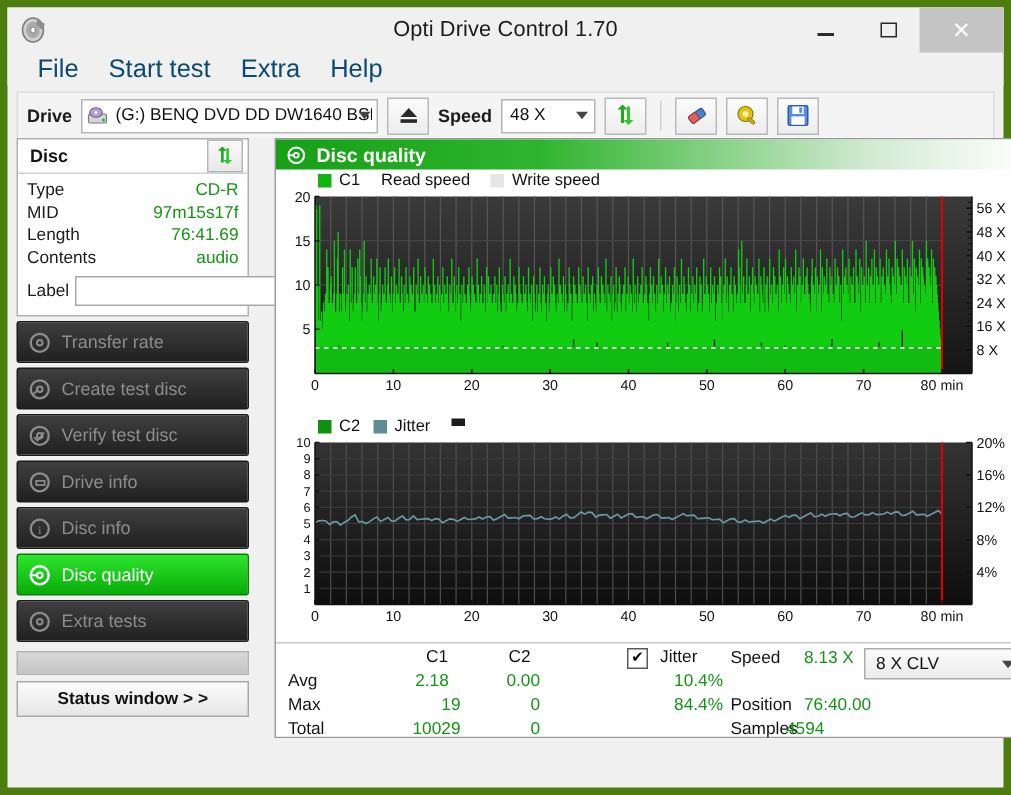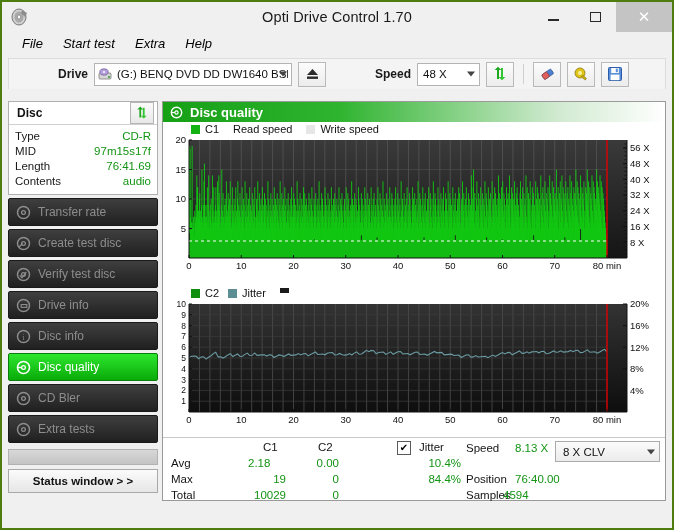--- a/index.html
+++ b/index.html
@@ -5,21 +5,21 @@
   html,body{margin:0;padding:0;}
   body{
     width:674px;height:530px;overflow:hidden;
     font-family:"Liberation Sans",sans-serif;
     background:#f0f0f0;
     -webkit-font-smoothing:antialiased;
   }
   .app{
     position:relative;width:674px;height:530px;
     background:#f0f0f0;
-    border:2px solid #4d7c0f;
+    border:5px solid #4d7c0f;
     box-sizing:border-box;
   }
 
   
   .titlebar{
     position:relative;height:30px;background:#f0f0f0;
     display:flex;align-items:center;
   }
   .app-icon{
     position:absolute;left:8px;top:5px;width:20px;height:20px;
@@ -32,29 +32,29 @@
   .wc{width:42px;height:30px;display:flex;align-items:center;justify-content:center;font-size:13px;color:#222;}
   .wc.close{background:#c4c4c4;width:56px;color:#fff;font-size:15px;}
   .wc .min{display:block;width:11px;height:1.5px;background:#2a2a2a;margin-top:6px;}
   .wc .max{display:block;width:11px;height:10px;border:1.5px solid #2a2a2a;box-sizing:border-box;}
 
   
   .menubar{
     height:22px;background:#f0f0f0;display:flex;align-items:center;
     padding-left:10px;gap:0px;
   }
-  .menuitem{font-size:13px;color:#000000;padding:2px 10px;font-style:italic;}
+  .menuitem{font-size:17px;color:#0c4a6e;padding:2px 10px;}
 
   
   .toolbar{
     margin:4px 6px 0 6px;height:30px;background:#f4f4f4;
     border:1px solid #dcdcdc;border-bottom:none;
     display:flex;align-items:center;padding:0 6px;gap:6px;
   }
-  .tb-label{font-size:12px;font-weight:bold;color:#1a1a1a;margin-left:43px;}
+  .tb-label{font-size:12px;font-weight:bold;color:#1a1a1a;}
   .drive-combo{
     flex:0 0 auto;width:190px;height:21px;background:#fff;border:1px solid #b4b4b4;
     display:flex;align-items:center;gap:5px;padding:0 3px;font-size:11.5px;color:#111;
     position:relative;
   }
   .drive-combo .dtxt{white-space:nowrap;overflow:hidden;}
   .combo-arrow{
     position:absolute;right:4px;top:50%;transform:translateY(-50%);
     width:0;height:0;border-left:4px solid transparent;border-right:4px solid transparent;
     border-top:5px solid #444;
@@ -65,21 +65,21 @@
   }
   .speed-combo{
     width:56px;height:21px;background:#fff;border:1px solid #b4b4b4;position:relative;
     display:flex;align-items:center;padding-left:5px;font-size:11.5px;color:#111;
   }
   .sep{width:1px;height:20px;background:#cfcfcf;margin:0 3px;}
   .tb-spacer{flex:1;}
 
   
   .content{
-    margin:12px 6px;display:flex;gap:4px;height:400px;
+    margin:0 6px;display:flex;gap:17px;height:400px;
   }
 
   
   .sidebar{width:155px;display:flex;flex-direction:column;}
   .disc-panel{background:#fff;border:1px solid #b0b0b0;}
   .disc-head{
     height:22px;display:flex;align-items:center;justify-content:space-between;
     padding:0 3px 0 8px;border-bottom:1px solid #d0d0d0;
   }
   .disc-head .t{font-size:12px;font-weight:bold;color:#141414;}
@@ -280,20 +280,31 @@
             <span class="v">97m15s17f</span>
           </div>
           <div class="drow">
             <span class="k">Length</span>
             <span class="v">76:41.69</span>
           </div>
           <div class="drow">
             <span class="k">Contents</span>
             <span class="v">audio</span>
           </div>
+          <div class="label-row">
+            <span class="k">Label</span>
+            <input class="label-input" type="text" value="" style="">
+            <span class="cd-btn">
+              <svg width="15" height="15" viewBox="0 0 16 16">
+                <circle cx="8" cy="8" r="7" fill="#e8e08a" stroke="#9a8f3a" stroke-width=".9"></circle>
+                <circle cx="8" cy="8" r="4.2" fill="#f3eeb8"></circle>
+                <circle cx="8" cy="8" r="1.7" fill="#ffffff" stroke="#9a8f3a" stroke-width=".7"></circle>
+              </svg>
+            </span>
+          </div>
         </div>
       </div>
 
       <div class="navlist">
         <div class="navbtn">
           <span class="glyph">
               <svg width="15" height="15" viewBox="0 0 16 16">
                 <circle cx="8" cy="8" r="6.4" fill="none" stroke="#8d8d8d" stroke-width="1.6"></circle>
                 <circle cx="8" cy="8" r="2" fill="none" stroke="#8d8d8d" stroke-width="1.4"></circle>
               </svg>
@@ -340,29 +351,20 @@
         </div>
         <div class="navbtn active">
           <span class="glyph">
               <svg width="15" height="15" viewBox="0 0 16 16">
                 <circle cx="8" cy="8" r="6.4" fill="none" stroke="#ffffff" stroke-width="1.7"></circle>
                 <circle cx="8" cy="8" r="2" fill="none" stroke="#ffffff" stroke-width="1.4"></circle>
                 <path d="M2 8 L6 8" stroke="#ffffff" stroke-width="1.5"></path>
               </svg>
             </span>
           <span>Disc quality</span>
-        </div>
-        <div class="navbtn">
-          <span class="glyph">
-              <svg width="15" height="15" viewBox="0 0 16 16">
-                <circle cx="8" cy="8" r="6.4" fill="none" stroke="#8d8d8d" stroke-width="1.6"></circle>
-                <circle cx="8" cy="8" r="2" fill="none" stroke="#8d8d8d" stroke-width="1.4"></circle>
-              </svg>
-            </span>
-          <span>CD Bler</span>
         </div>
         <div class="navbtn">
           <span class="glyph">
               <svg width="15" height="15" viewBox="0 0 16 16">
                 <circle cx="8" cy="8" r="6.4" fill="none" stroke="#8d8d8d" stroke-width="1.6"></circle>
                 <circle cx="8" cy="8" r="2" fill="none" stroke="#8d8d8d" stroke-width="1.4"></circle>
               </svg>
             </span>
           <span>Extra tests</span>
         </div>
@@ -687,21 +689,21 @@
         </div>
       </div>
 
       <div class="stats">
         <div class="cell k" style="left:100px;top:3px;">C1</div>
         <div class="cell k" style="left:155px;top:3px;">C2</div>
         <div class="chk" style="left:234px;top:3px;">✔</div>
         <div class="cell k" style="left:256px;top:3px;">Jitter</div>
 
         <div class="cell k" style="left:8px;top:19px;">Avg</div>
-        <div class="cell grn" style="left:85px;top:19px;width:38px;text-align:left;">2.18</div>
+        <div class="cell grn" style="left:85px;top:19px;width:38px;text-align:center;">2.18</div>
         <div class="cell grn" style="left:138px;top:19px;width:38px;text-align:right;">0.00</div>
         <div class="cell grn" style="left:238px;top:19px;width:60px;text-align:right;">10.4%</div>
 
         <div class="cell k" style="left:8px;top:35px;">Max</div>
         <div class="cell grn" style="left:85px;top:35px;width:38px;text-align:right;">19</div>
         <div class="cell grn" style="left:138px;top:35px;width:38px;text-align:right;">0</div>
         <div class="cell grn" style="left:238px;top:35px;width:60px;text-align:right;">84.4%</div>
 
         <div class="cell k" style="left:8px;top:51px;">Total</div>
         <div class="cell grn" style="left:85px;top:51px;width:38px;text-align:right;">10029</div>

